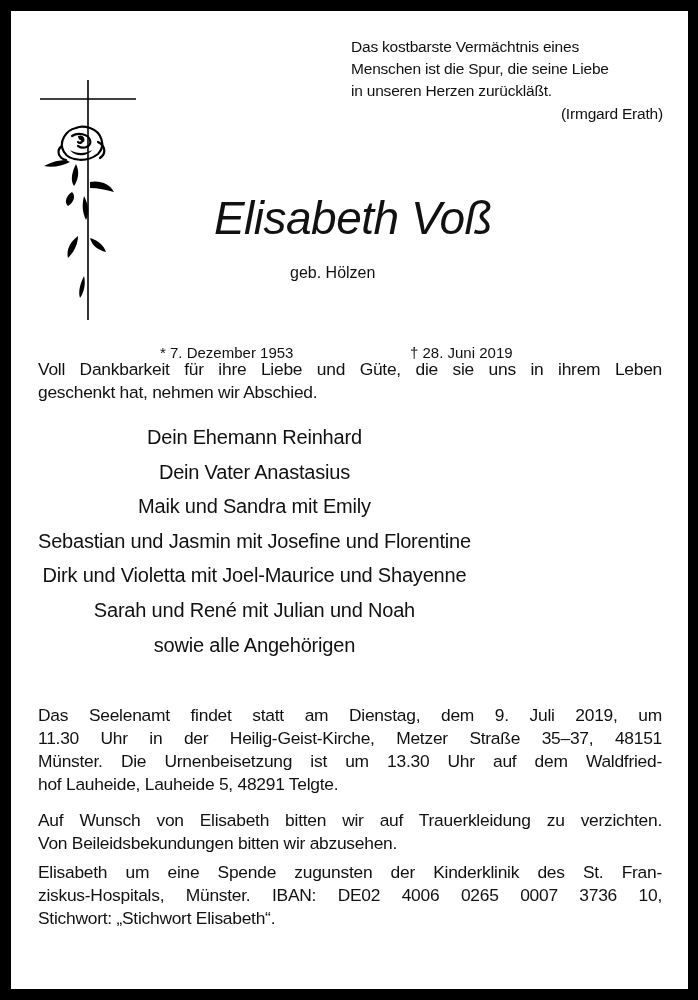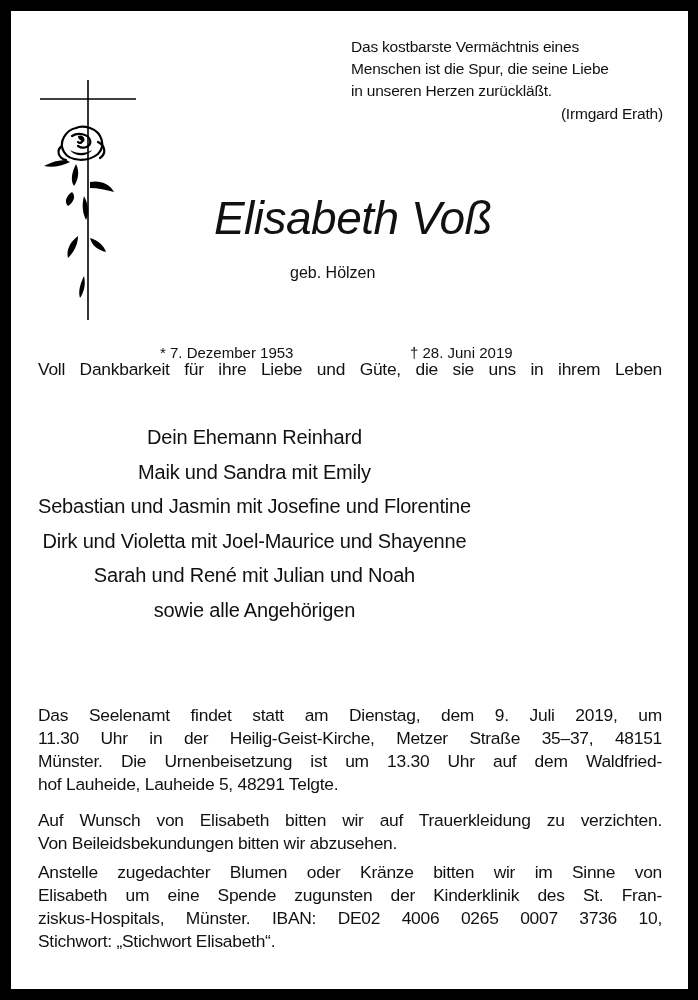--- a/index.html
+++ b/index.html
@@ -83,41 +83,42 @@
   </svg>
 </div>
 
 <div class="name">Elisabeth Voß</div>
 <div class="maiden">geb. Hölzen</div>
 <div class="dates date-birth">* 7. Dezember 1953</div>
 <div class="dates date-death">† 28. Juni 2019</div>
 
 <div class="body-text intro">
   <span class="just">Voll Dankbarkeit für ihre Liebe und Güte, die sie uns in ihrem Leben</span>
+  <span class="line">geschenkt hat, nehmen wir Abschied.</span>
 </div>
 
 <div class="mourners">
   <span class="mourner">Dein Ehemann Reinhard</span>
+  <span class="mourner">Dein Vater Anastasius</span>
   <span class="mourner">Maik und Sandra mit Emily</span>
   <span class="mourner">Sebastian und Jasmin mit Josefine und Florentine</span>
   <span class="mourner">Dirk und Violetta mit Joel-Maurice und Shayenne</span>
   <span class="mourner">Sarah und René mit Julian und Noah</span>
   <span class="mourner">sowie alle Angehörigen</span>
 </div>
 
 <div class="body-text service">
   <span class="just">Das Seelenamt findet statt am Dienstag, dem 9. Juli 2019, um</span>
   <span class="just">11.30 Uhr in der Heilig-Geist-Kirche, Metzer Straße 35–37, 48151</span>
   <span class="just">Münster. Die Urnenbeisetzung ist um 13.30 Uhr auf dem Waldfried-</span>
   <span class="line">hof Lauheide, Lauheide 5, 48291 Telgte.</span>
 </div>
 
 <div class="body-text attire">
   <span class="just">Auf Wunsch von Elisabeth bitten wir auf Trauerkleidung zu verzichten.</span>
   <span class="line">Von Beileidsbekundungen bitten wir abzusehen.</span>
 </div>
 
 <div class="body-text donation">
-  <span class="just">Anstelle zugedachter Blumen oder Kränze bitten wir im Sinne von</span>
   <span class="just">Elisabeth um eine Spende zugunsten der Kinderklinik des St. Fran-</span>
   <span class="just">ziskus-Hospitals, Münster. IBAN: DE02 4006 0265 0007 3736 10,</span>
   <span class="line">Stichwort: „Stichwort Elisabeth“.</span>
 </div>
 
 </body></html>

